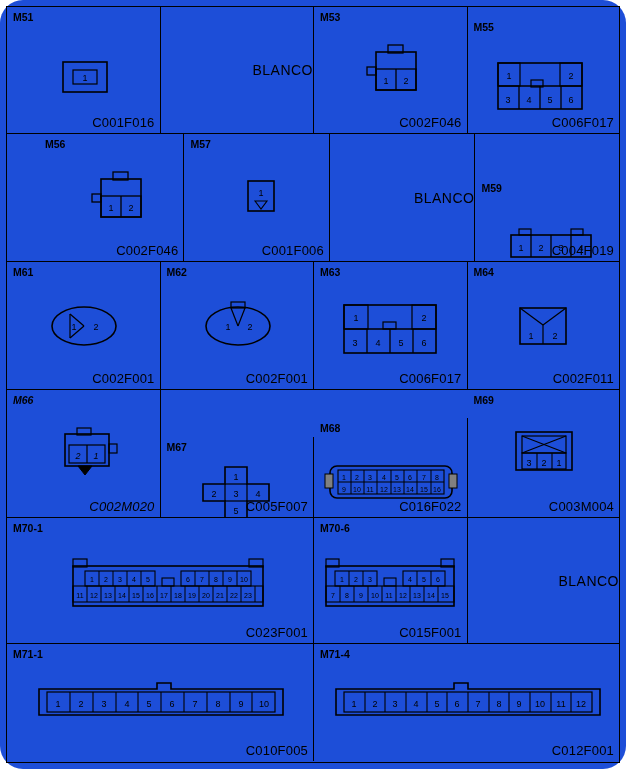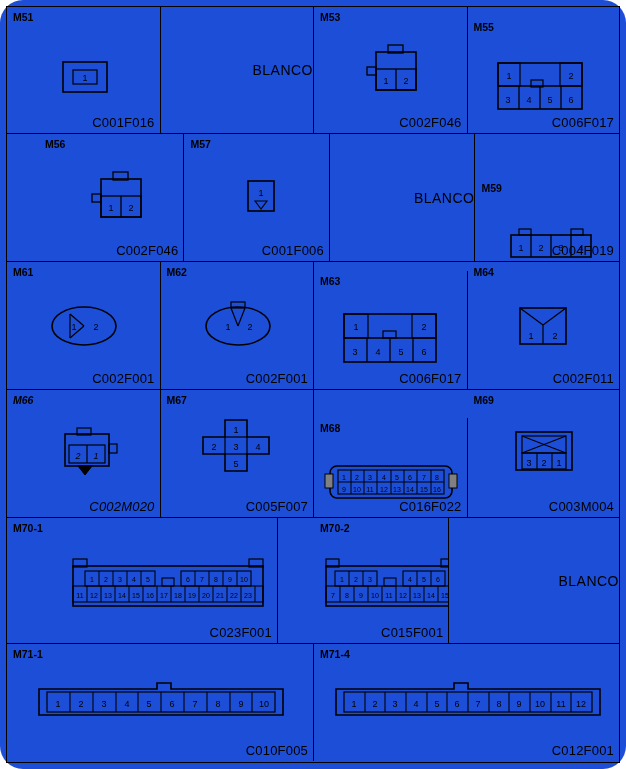--- a/index.html
+++ b/index.html
@@ -208,21 +208,21 @@
             <rect x="70" y="40" width="14" height="6" fill="none" stroke="#000" stroke-width="1.2"></rect>
             <line x1="70" y1="46" x2="77" y2="64" stroke="#000" stroke-width="1.2"></line>
             <line x1="84" y1="46" x2="77" y2="64" stroke="#000" stroke-width="1.2"></line>
             <text x="67" y="68" font-size="9" text-anchor="middle" font-family="Liberation Sans, sans-serif">1</text>
             <text x="89" y="68" font-size="9" text-anchor="middle" font-family="Liberation Sans, sans-serif">2</text>
           </svg>
         </div>
         <div class="pn">C002F001</div>
       </div>
 
-      <div class="cell" style="width:154px;margin-top:9px;">
+      <div class="cell" style="width:154px;">
         <div class="code">M63</div>
         <div class="art">
           <svg width="154" height="128" viewBox="0 0 154 128">
             <rect x="30" y="43" width="92" height="48" fill="none" stroke="#000" stroke-width="1.6"></rect>
             <rect x="30" y="43" width="24" height="24" fill="none" stroke="#000" stroke-width="1.2"></rect>
             <rect x="98" y="43" width="24" height="24" fill="none" stroke="#000" stroke-width="1.2"></rect>
             <rect x="69" y="60" width="13" height="7" fill="none" stroke="#000" stroke-width="1.2"></rect>
             <line x1="30" y1="67" x2="122" y2="67" stroke="#000" stroke-width="1.3"></line>
             <line x1="53" y1="67" x2="53" y2="91" stroke="#000" stroke-width="1.3"></line>
             <line x1="76" y1="67" x2="76" y2="91" stroke="#000" stroke-width="1.3"></line>
@@ -266,21 +266,21 @@
             <rect x="62" y="55" width="36" height="18" fill="none" stroke="#000" stroke-width="1.2"></rect>
             <line x1="80" y1="55" x2="80" y2="73" stroke="#000" stroke-width="1.2"></line>
             <text x="71" y="69" font-size="9" text-anchor="middle" font-family="Liberation Sans, sans-serif">2</text>
             <text x="89" y="69" font-size="9" text-anchor="middle" font-family="Liberation Sans, sans-serif">1</text>
             <polygon points="71,76 85,76 78,85" fill="#000" stroke="#000" stroke-width="1"></polygon>
           </svg>
         </div>
         <div class="pn">C002M020</div>
       </div>
 
-      <div class="cell" style="width:154px;">
+      <div class="cell" style="width:154px;margin-top:47px;">
         <div class="code">M67</div>
         <div class="art">
           <svg width="154" height="128" viewBox="0 0 154 128">
             <path d="M64,30 L86,30 L86,47 L108,47 L108,64 L86,64 L86,81 L64,81 L64,64 L42,64 L42,47 L64,47 Z" fill="none" stroke="#000" stroke-width="1.6"></path>
             <line x1="64" y1="47" x2="86" y2="47" stroke="#000" stroke-width="1.2"></line>
             <line x1="64" y1="64" x2="86" y2="64" stroke="#000" stroke-width="1.2"></line>
             <line x1="64" y1="47" x2="64" y2="64" stroke="#000" stroke-width="1.2"></line>
             <line x1="86" y1="47" x2="86" y2="64" stroke="#000" stroke-width="1.2"></line>
             <text x="75" y="43" font-size="9" text-anchor="middle" font-family="Liberation Sans, sans-serif">1</text>
             <text x="53" y="60" font-size="9" text-anchor="middle" font-family="Liberation Sans, sans-serif">2</text>
@@ -342,21 +342,21 @@
             <line x1="84" y1="63" x2="84" y2="79" stroke="#000" stroke-width="1.1"></line>
             <text x="61" y="76" font-size="9" text-anchor="middle" font-family="Liberation Sans, sans-serif">3</text>
             <text x="76" y="76" font-size="9" text-anchor="middle" font-family="Liberation Sans, sans-serif">2</text>
             <text x="91" y="76" font-size="9" text-anchor="middle" font-family="Liberation Sans, sans-serif">1</text>
           </svg>
         </div>
         <div class="pn">C003M004</div>
       </div>
     </div>
 
-    <div class="row" style="height:126px;gap:36px;">
+    <div class="row" style="height:126px;">
 
       <div class="cell" style="width:308px;">
         <div class="code">M70-1</div>
         <div class="art">
           <svg width="308" height="126" viewBox="0 0 308 126">
             <rect x="66" y="48" width="190" height="40" fill="none" stroke="#000" stroke-width="1.6"></rect>
             <rect x="66" y="41" width="14" height="8" fill="none" stroke="#000" stroke-width="1.2"></rect>
             <rect x="242" y="41" width="14" height="8" fill="none" stroke="#000" stroke-width="1.2"></rect>
             <rect x="78" y="53" width="70" height="15" fill="none" stroke="#000" stroke-width="1.1"></rect>
             <rect x="174" y="53" width="70" height="15" fill="none" stroke="#000" stroke-width="1.1"></rect>
@@ -405,21 +405,21 @@
             <text x="199" y="80" font-size="7" text-anchor="middle" font-family="Liberation Sans, sans-serif">20</text>
             <text x="213" y="80" font-size="7" text-anchor="middle" font-family="Liberation Sans, sans-serif">21</text>
             <text x="227" y="80" font-size="7" text-anchor="middle" font-family="Liberation Sans, sans-serif">22</text>
             <text x="241" y="80" font-size="7" text-anchor="middle" font-family="Liberation Sans, sans-serif">23</text>
           </svg>
         </div>
         <div class="pn">C023F001</div>
       </div>
 
       <div class="cell" style="width:154px;">
-        <div class="code">M70-2</div>
+        <div class="code">M70-6</div>
         <div class="art">
           <svg width="154" height="126" viewBox="0 0 154 126">
             <rect x="12" y="48" width="128" height="40" fill="none" stroke="#000" stroke-width="1.6"></rect>
             <rect x="12" y="41" width="13" height="8" fill="none" stroke="#000" stroke-width="1.2"></rect>
             <rect x="127" y="41" width="13" height="8" fill="none" stroke="#000" stroke-width="1.2"></rect>
             <rect x="21" y="53" width="42" height="15" fill="none" stroke="#000" stroke-width="1.1"></rect>
             <rect x="89" y="53" width="42" height="15" fill="none" stroke="#000" stroke-width="1.1"></rect>
             <rect x="70" y="60" width="12" height="8" fill="none" stroke="#000" stroke-width="1.1"></rect>
             <rect x="12" y="68" width="128" height="16" fill="none" stroke="#000" stroke-width="1.1"></rect>
             <line x1="35" y1="53" x2="35" y2="68" stroke="#000" stroke-width="1"></line>

